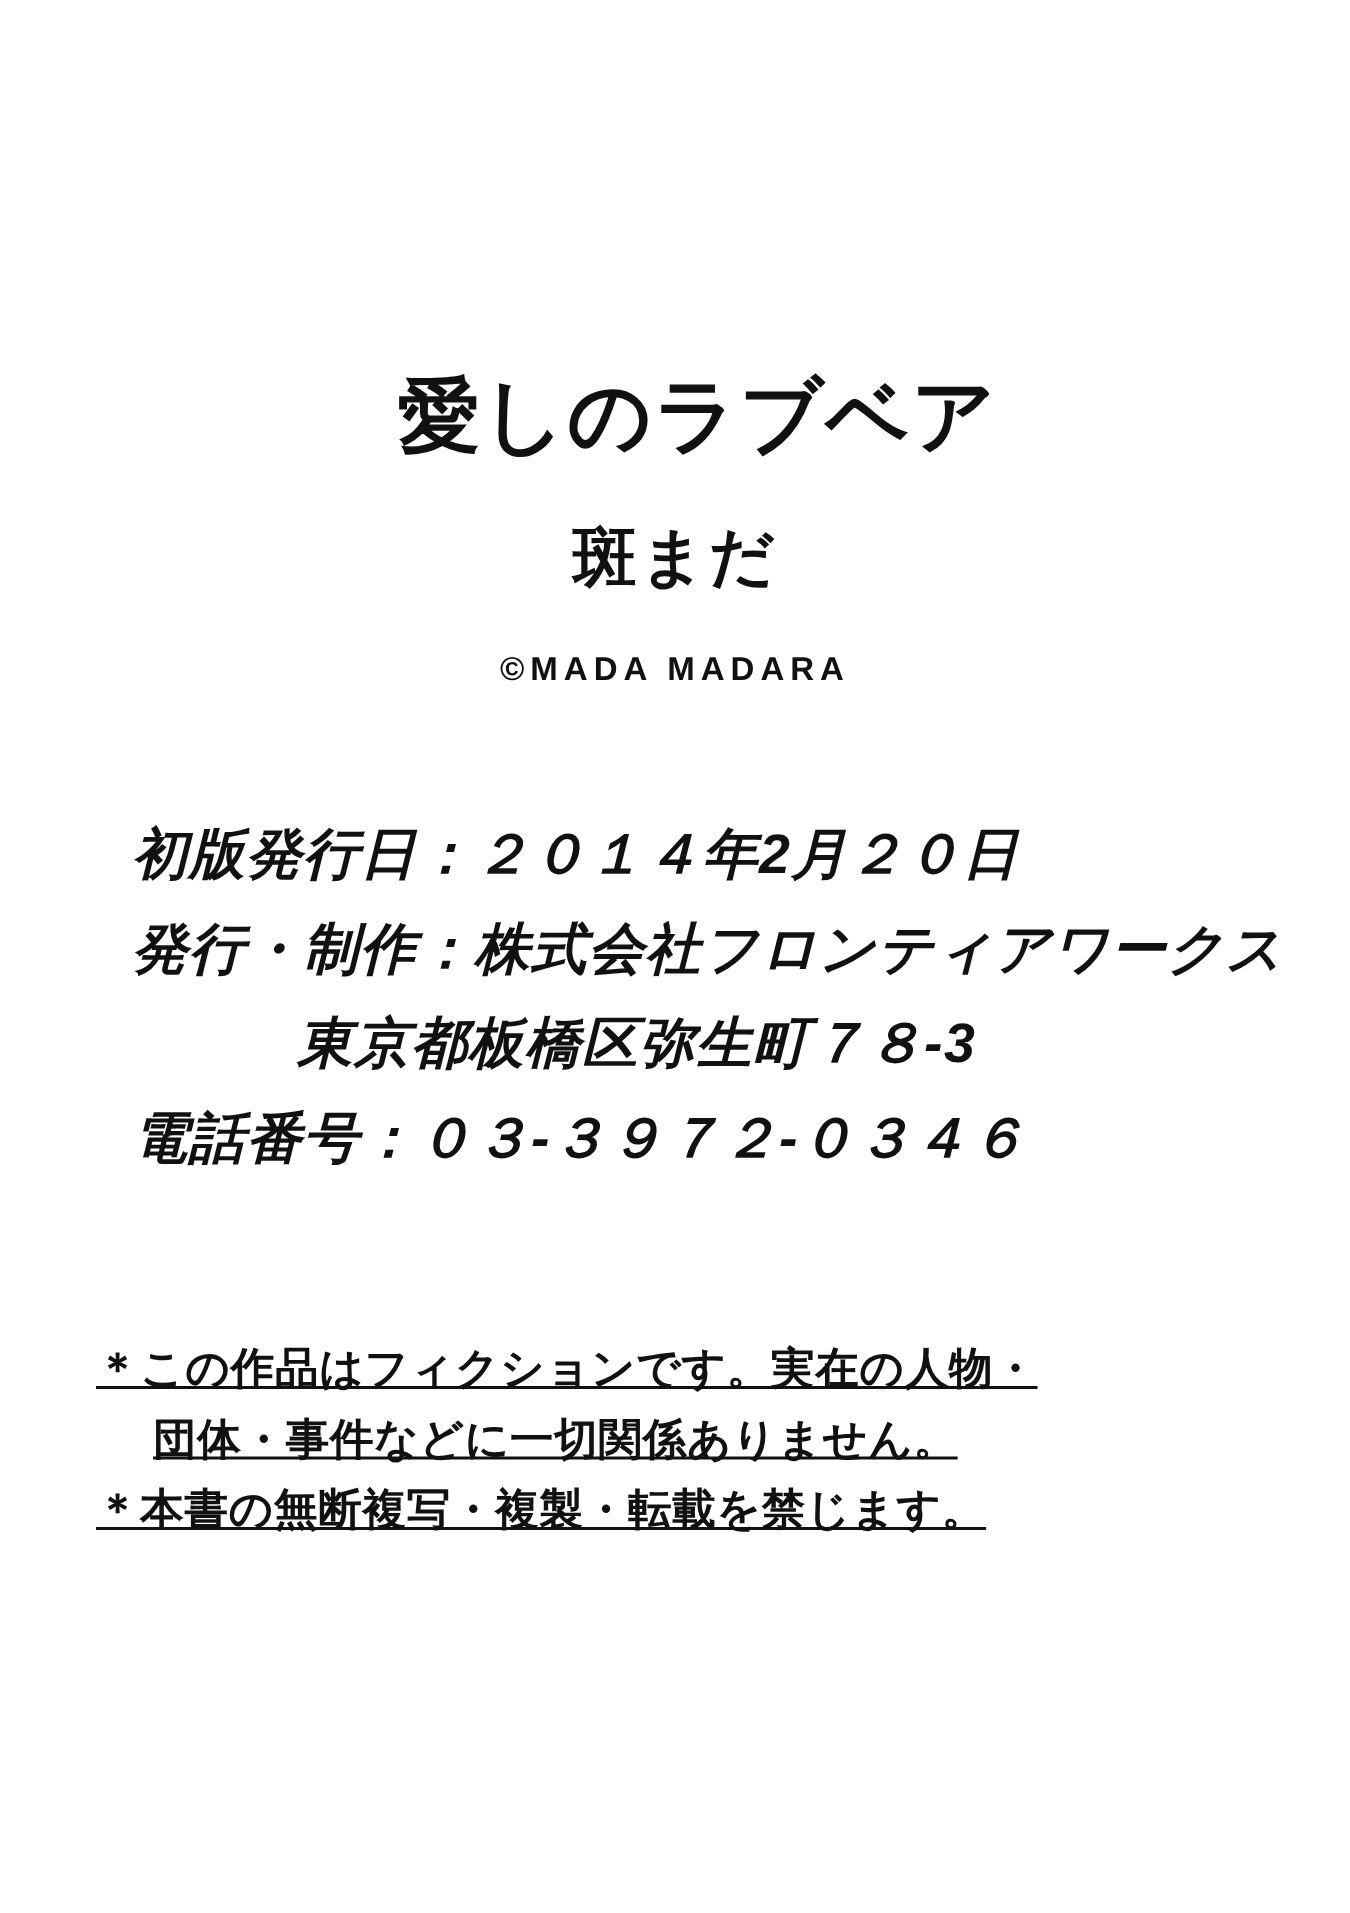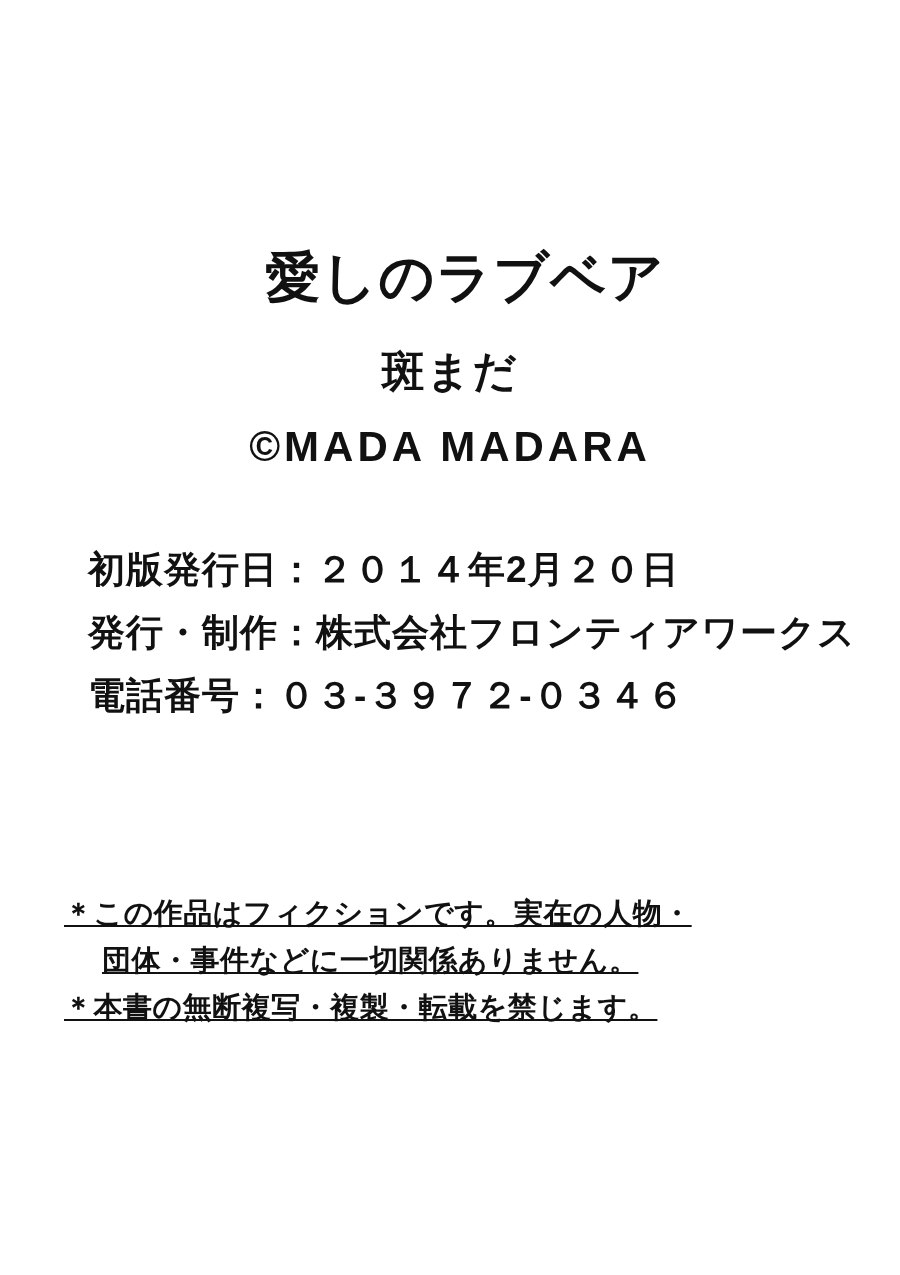--- a/index.html
+++ b/index.html
@@ -30,30 +30,31 @@
     letter-spacing: 1px;
     margin: 15px;
     font-weight: 700;
   }
   .author {
     top: 343px;
     font-size: 43px;
     letter-spacing: 2px;
   }
   .copyright {
-    top: 423px;
-    font-size: 42px;
+    top: 433px;
+    font-size: 22px;
     letter-spacing: 4px;
     text-align: center;
   }
   .pub-block {
     position: absolute;
     top: 538px;
     left: 88px;
     right: 20px;
+    font-style: italic;
   }
   .pub-line {
     font-size: 37px;
     line-height: 63px;
     letter-spacing: 1px;
     white-space: nowrap;
   }
   .pub-line.indent {
     padding-left: 110px;
   }
@@ -81,20 +82,21 @@
 
   <h1 class="centered title">愛しのラブベア</h1>
 
   <div class="centered author">斑まだ</div>
 
   <div class="centered copyright">©MADA MADARA</div>
 
   <div class="pub-block">
     <div class="pub-line">初版発行日：２０１４年2月２０日</div>
     <div class="pub-line">発行・制作：株式会社フロンティアワークス</div>
+    <div class="pub-line indent">東京都板橋区弥生町７８-3</div>
     <div class="pub-line">電話番号：０３-３９７２-０３４６</div>
   </div>
 
   <div class="notes-block">
     <div class="note-line">＊この作品はフィクションです。実在の人物・</div>
     <div class="note-line indent">団体・事件などに一切関係ありません。</div>
     <div class="note-line">＊本書の無断複写・複製・転載を禁じます。</div>
   </div>
 
 </div>

